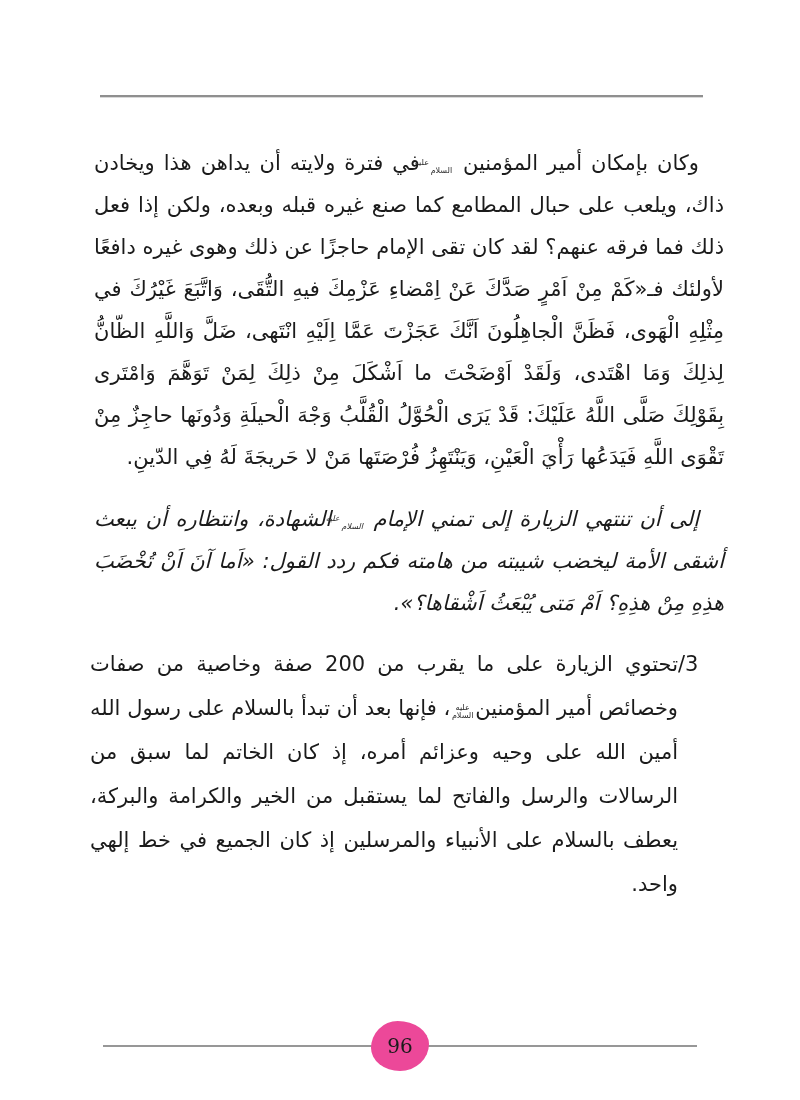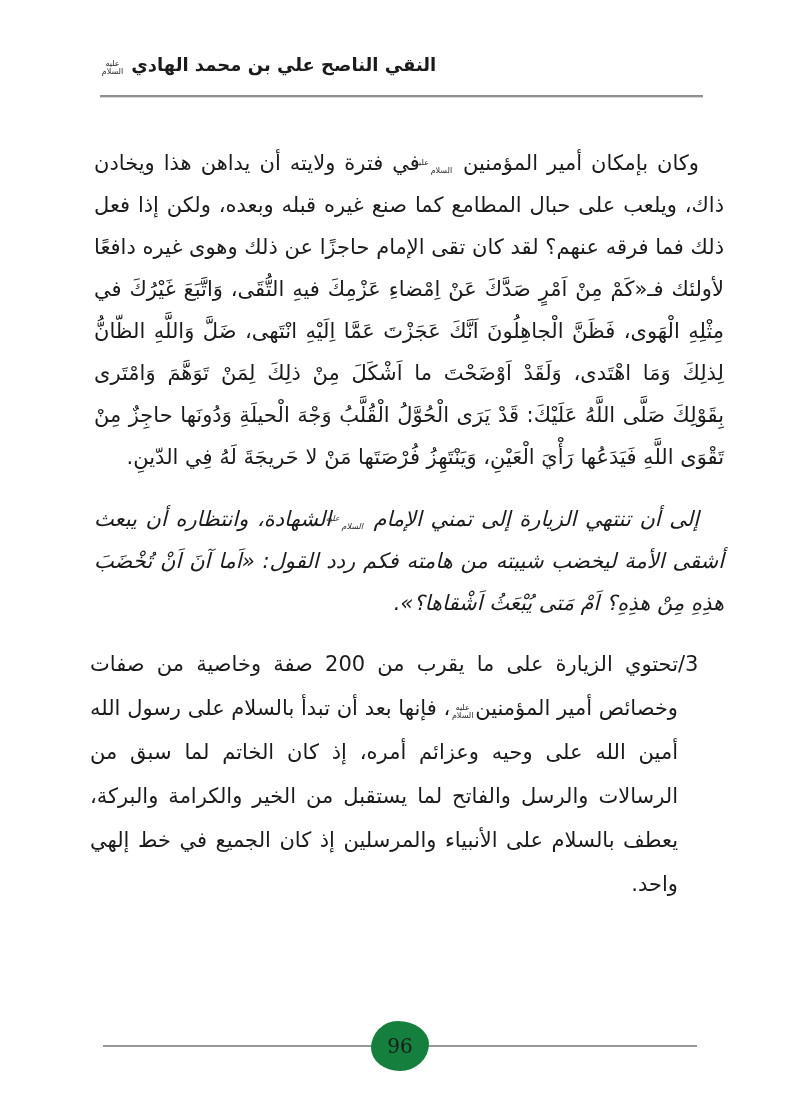--- a/index.html
+++ b/index.html
@@ -111,40 +111,36 @@
     height: 0;
     border-top: 2px solid #979797;
   }
   .page-number-badge {
     position: absolute;
     top: 1046px;
     left: 400px;
     transform: translate(-50%, -50%);
     width: 58px;
     height: 50px;
-    background: #15803d;
+    background: #ec4899;
     border-radius: 46% 54% 50% 50% / 54% 46% 54% 46%;
     display: flex;
     align-items: center;
     justify-content: center;
     font-family: "DejaVu Serif", serif;
     font-size: 20px;
     color: #1b1b1b;
   }
 </style>
 </head>
 <body>
 
 <div class="page">
 
   <header class="page-header">
-    <div class="header-book-title">
-      <span>النقي الناصح علي بن محمد الهادي</span>
-      <span class="hon">عليه السلام</span>
-    </div>
   </header>
 
   <div class="header-rule"></div>
 
   <main class="page-main">
 
     <p class="para para-1"><span>وكان بإمكان أمير المؤمنين</span>
       <span class="hon">عليه السلام</span>
       <span>في فترة ولايته أن يداهن هذا ويخادن ذاك، ويلعب على حبال المطامع كما صنع غيره قبله وبعده، ولكن إذا فعل ذلك فما فرقه عنهم؟ لقد كان تقى الإمام حاجزًا عن ذلك وهوى غيره دافعًا لأولئك فـ«كَمْ مِنْ اَمْرٍ صَدَّكَ عَنْ اِمْضاءِ عَزْمِكَ فيهِ التُّقَى، وَاتَّبَعَ غَيْرُكَ في مِثْلِهِ الْهَوى، فَظَنَّ الْجاهِلُونَ اَنَّكَ عَجَزْتَ عَمَّا اِلَيْهِ انْتَهى، ضَلَّ وَاللَّهِ الظّانُّ لِذلِكَ وَمَا اهْتَدى، وَلَقَدْ اَوْضَحْتَ ما اَشْكَلَ مِنْ ذلِكَ لِمَنْ تَوَهَّمَ وَامْتَرى بِقَوْلِكَ صَلَّى اللَّهُ عَلَيْكَ: قَدْ يَرَى الْحُوَّلُ الْقُلَّبُ وَجْهَ الْحيلَةِ وَدُونَها حاجِزٌ مِنْ تَقْوَى اللَّهِ فَيَدَعُها رَأْيَ الْعَيْنِ، وَيَنْتَهِزُ فُرْصَتَها مَنْ لا حَريجَةَ لَهُ فِي الدّينِ.</span></p>
 

